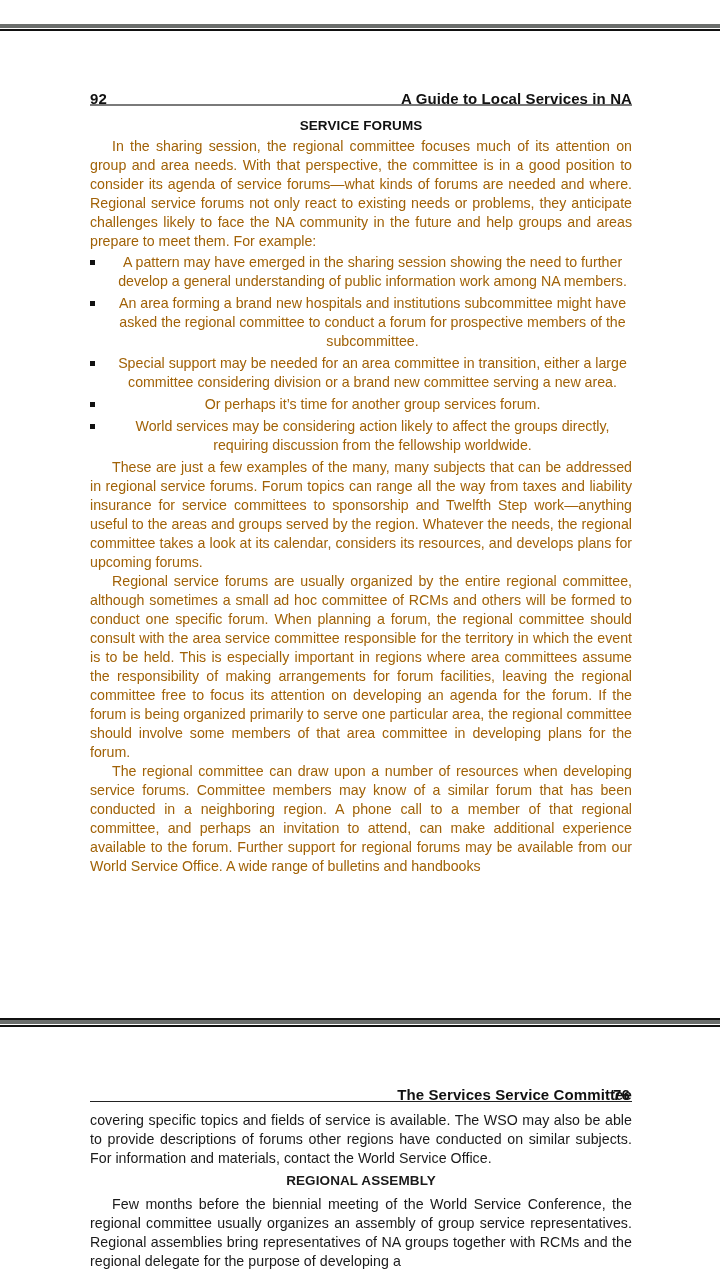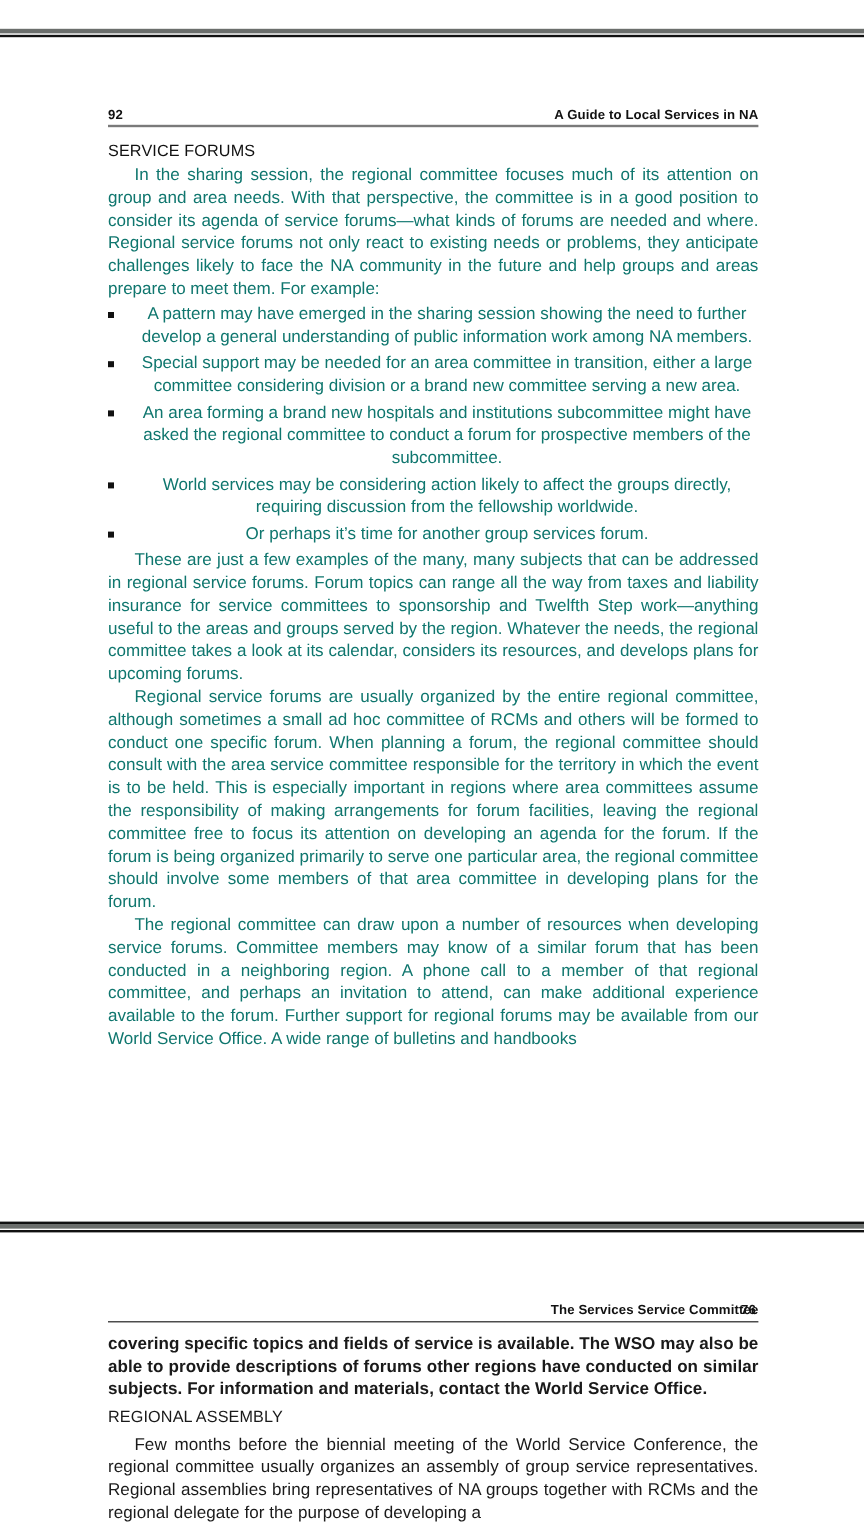--- a/index.html
+++ b/index.html
@@ -41,21 +41,21 @@
       position: absolute;
       left: 90px;
       width: 542px;
     }
     .page-92 { top: 88px; }
     .page-93 { top: 1086px; }
 
     .running-head {
       position: relative;
       height: 18px;
-      font-size: 11px;
+      font-size: 15px;
       font-weight: bold;
       letter-spacing: 0.1px;
     }
     .running-head .pnum-left {
       position: absolute;
       left: 0;
       top: 2px;
     }
     .running-head .pnum-right {
       position: absolute;
@@ -75,36 +75,37 @@
       background: #7a7a7a;
       margin-top: -2px;
     }
     .rule-93 {
       height: 1px;
       background: #222;
       margin-top: -3px;
     }
 
     .section-title {
-      font-weight: normal;
+      text-align: center;
+      font-weight: bold;
       font-size: 13.5px;
       margin-top: 12px;
       margin-bottom: 4px;
       letter-spacing: 0.1px;
     }
     .body-text {
       font-size: 14.2px;
       line-height: 19px;
-      color: #0f766e;
+      color: #a16207;
     }
     .para {
       text-align: justify;
       text-indent: 22px;
     }
-    .para.no-indent { text-indent: 0; font-weight: bold; }
+    .para.no-indent { text-indent: 0; }
     ul.bullets {
       list-style: none;
       margin: 2px 0 2px 0;
     }
     ul.bullets li {
       position: relative;
       padding-left: 23px;
       margin-bottom: 3px;
       text-align: center;
     }
@@ -148,33 +149,33 @@
     <div class="body-text">
       <p class="para">In the sharing session, the regional committee focuses much of its attention on group and area needs. With that perspective, the committee is in a good position to consider its agenda of service forums—what kinds of forums are needed and where. Regional service forums not only react to existing needs or problems, they anticipate challenges likely to face the NA community in the future and help groups and areas prepare to meet them. For example:</p>
 
       <ul class="bullets">
         <li>
           <span class="bullet-mark"></span>
           <span>A pattern may have emerged in the sharing session showing the need to further develop a general understanding of public information work among NA members.</span>
         </li>
         <li>
           <span class="bullet-mark"></span>
+          <span>An area forming a brand new hospitals and institutions subcommittee might have asked the regional committee to conduct a forum for prospective members of the subcommittee.</span>
+        </li>
+        <li>
+          <span class="bullet-mark"></span>
           <span>Special support may be needed for an area committee in transition, either a large committee considering division or a brand new committee serving a new area.</span>
         </li>
         <li>
           <span class="bullet-mark"></span>
-          <span>An area forming a brand new hospitals and institutions subcommittee might have asked the regional committee to conduct a forum for prospective members of the subcommittee.</span>
+          <span>Or perhaps it’s time for another group services forum.</span>
         </li>
         <li>
           <span class="bullet-mark"></span>
           <span>World services may be considering action likely to affect the groups directly, requiring discussion from the fellowship worldwide.</span>
-        </li>
-        <li>
-          <span class="bullet-mark"></span>
-          <span>Or perhaps it’s time for another group services forum.</span>
         </li>
       </ul>
 
       <p class="para">These are just a few examples of the many, many subjects that can be addressed in regional service forums. Forum topics can range all the way from taxes and liability insurance for service committees to sponsorship and Twelfth Step work—anything useful to the areas and groups served by the region. Whatever the needs, the regional committee takes a look at its calendar, considers its resources, and develops plans for upcoming forums.</p>
       <p class="para">Regional service forums are usually organized by the entire regional committee, although sometimes a small ad hoc committee of RCMs and others will be formed to conduct one specific forum. When planning a forum, the regional committee should consult with the area service committee responsible for the territory in which the event is to be held. This is especially important in regions where area committees assume the responsibility of making arrangements for forum facilities, leaving the regional committee free to focus its attention on developing an agenda for the forum. If the forum is being organized primarily to serve one particular area, the regional committee should involve some members of that area committee in developing plans for the forum.</p>
       <p class="para">The regional committee can draw upon a number of resources when developing service forums. Committee members may know of a similar forum that has been conducted in a neighboring region. A phone call to a member of that regional committee, and perhaps an invitation to attend, can make additional experience available to the forum. Further support for regional forums may be available from our World Service Office. A wide range of bulletins and handbooks</p>
     </div>
   </div>
 
   <div class="page-sep sep-mid">

